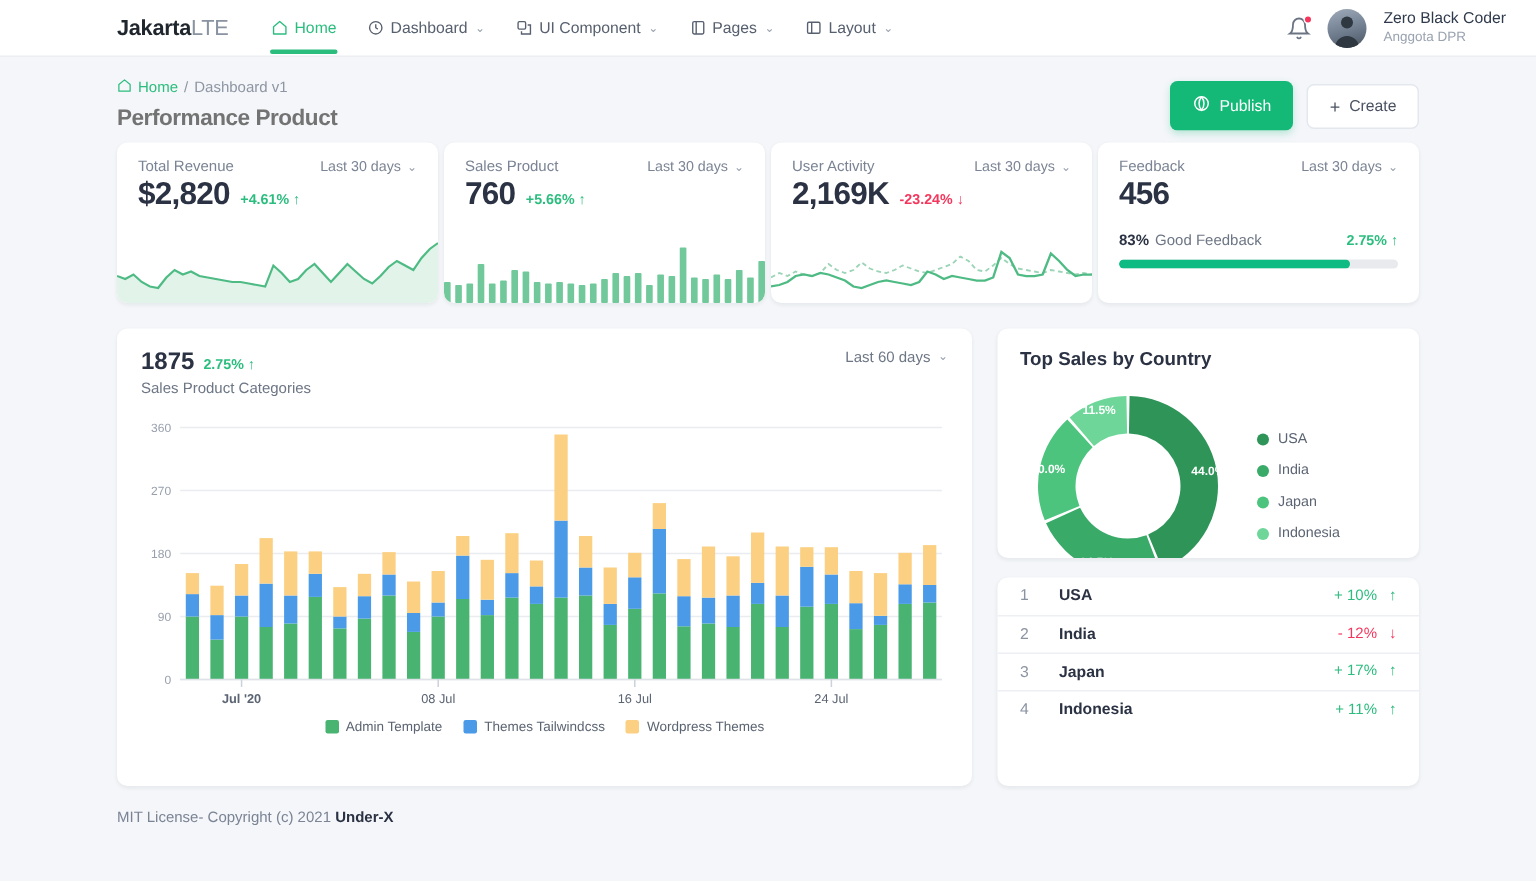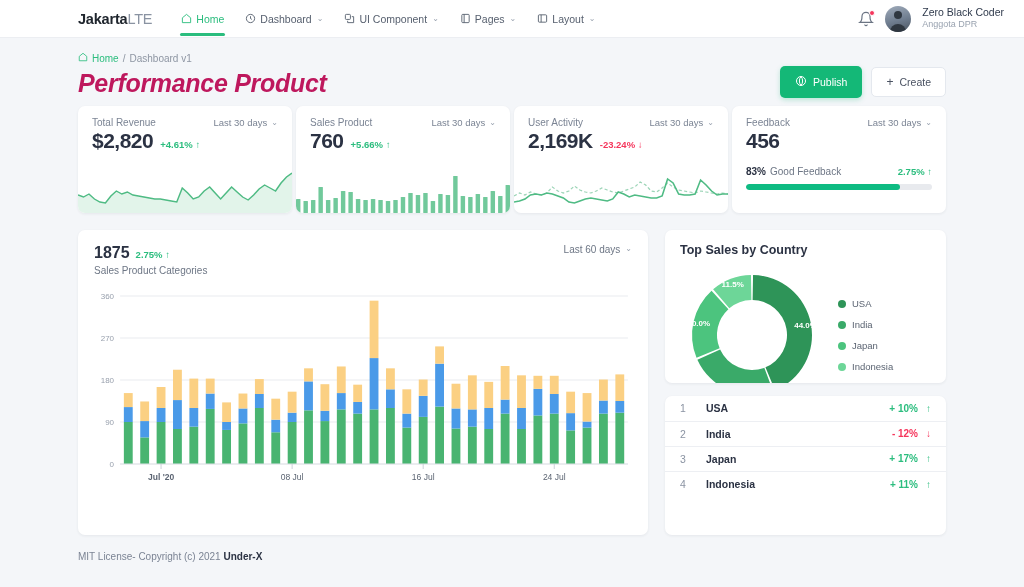--- a/index.html
+++ b/index.html
@@ -61,21 +61,21 @@
   }
   .user-txt { line-height: 1.25; }
   .user-name { font-size: 10.5px; color: #2f3a4c; }
   .user-role { font-size: 9px; color: #9aa3b0; }
 
   
   .page { padding: 0 78px; }
   .page-head { display: flex; align-items: flex-end; padding: 14px 0 8px; }
   .breadcrumb { display: flex; align-items: center; gap: 4px; font-size: 10px; color: #8e96a3; }
   .breadcrumb .bc-home { color: #2bbd7e; cursor: pointer; }
-  .page-title { font-size: 25px; font-weight: 700; color: #be185d; margin-top: 5px; letter-spacing: -0.3px; font-style: italic; }
+  .page-title { font-size: 15px; font-weight: 700; color: #737373; margin-top: 5px; letter-spacing: -0.3px; }
   .head-actions { margin-left: auto; display: flex; gap: 9px; align-items: center; }
   .btn {
     display: inline-flex; align-items: center; gap: 6px;
     font-size: 10.5px; border-radius: 5px; padding: 8px 14px; cursor: pointer;
     border: 1px solid transparent; white-space: nowrap;
   }
   .btn-publish { background: #14b877; color: #fff; box-shadow: 0 2px 5px rgba(20,184,119,.25); }
   .btn-create { background: #fff; color: #4a5262; border-color: #e4e8ee; }
   .btn-plus { font-size: 12px; line-height: 1; }
 
@@ -132,21 +132,21 @@
   .donut-wrap svg { display: block; }
   .dlegend { margin-left: 8px; display: flex; flex-direction: column; gap: 10px; }
   .dleg-item { display: flex; align-items: center; gap: 6px; font-size: 9.5px; color: #5b6472; cursor: pointer; }
   .dleg-dot { width: 8px; height: 8px; border-radius: 50%; flex: none; }
 
   .country-card { margin-top: 13px; flex: 1; overflow: hidden; }
   .crow { display: flex; align-items: center; padding: 0 15px; height: 25.2px; border-top: 1px solid #edeff3; font-size: 10.5px; }
   .crow:first-child { border-top: none; }
   .crank { width: 26px; color: #8a93a2; }
   .cname { color: #2b3243; font-weight: 600; }
-  .cdelta { margin-left: auto; font-size: 10px; font-weight: 700; display: flex; align-items: center; gap: 8px; }
+  .cdelta { margin-left: auto; font-size: 10px; font-weight: 400; display: flex; align-items: center; gap: 8px; }
 
   .footer { font-size: 10px; color: #7b8494; padding: 16px 0 0; }
   .footer b { color: #2b3243; }
 </style>
 </head>
 <body>
 
 <div class="navbar">
   <div class="brand">
     <span>Jakarta</span><span class="lte">LTE</span>
@@ -486,20 +486,34 @@
             <line x1="66.80645161290323" x2="66.80645161290323" y1="174" y2="179" stroke="#ccd2da" stroke-width="1"></line>
             <text x="66.80645161290323" y="190" text-anchor="middle" font-size="8.5" fill="#5b6472" font-family="&quot;Liberation Sans&quot;, sans-serif" font-weight="700">Jul '20</text>
             <line x1="197.38709677419357" x2="197.38709677419357" y1="174" y2="179" stroke="#ccd2da" stroke-width="1"></line>
             <text x="197.38709677419357" y="190" text-anchor="middle" font-size="8.5" fill="#5b6472" font-family="&quot;Liberation Sans&quot;, sans-serif" font-weight="400">08 Jul</text>
             <line x1="327.9677419354839" x2="327.9677419354839" y1="174" y2="179" stroke="#ccd2da" stroke-width="1"></line>
             <text x="327.9677419354839" y="190" text-anchor="middle" font-size="8.5" fill="#5b6472" font-family="&quot;Liberation Sans&quot;, sans-serif" font-weight="400">16 Jul</text>
             <line x1="458.54838709677426" x2="458.54838709677426" y1="174" y2="179" stroke="#ccd2da" stroke-width="1"></line>
             <text x="458.54838709677426" y="190" text-anchor="middle" font-size="8.5" fill="#5b6472" font-family="&quot;Liberation Sans&quot;, sans-serif" font-weight="400">24 Jul</text>
           </svg>
       </div>
+      <div class="legend" id="chartLegend">
+          <div class="leg-item">
+            <span class="leg-sw" style="background: rgb(73, 180, 113);"></span>
+            <span>Admin Template</span>
+          </div>
+          <div class="leg-item">
+            <span class="leg-sw" style="background: rgb(74, 154, 232);"></span>
+            <span>Themes Tailwindcss</span>
+          </div>
+          <div class="leg-item">
+            <span class="leg-sw" style="background: rgb(251, 208, 131);"></span>
+            <span>Wordpress Themes</span>
+          </div>
+        </div>
     </div>
 
     <div class="right-col">
       <div class="card donut-card">
         <div class="donut-title">Top Sales by Country</div>
         <div class="donut-body">
           <div class="donut-wrap">
             <svg width="150" height="152" viewBox="0 0 150 152" id="donutSvg">
                 <path d="M73.04714438623701 16.009138290616526 A60 60 0 0 1 95.05771935958822 131.39261302677886 L85.45033629309313 108.31235759895432 A35 35 0 0 0 72.61083422530491 41.00533066952631 Z" fill="#2e9458"></path>
                 <text x="125.53465516471354" y="68.78771835507801" text-anchor="middle" font-size="8" font-weight="700" fill="#ffffff" font-family="&quot;Liberation Sans&quot;, sans-serif">44.0%</text>

